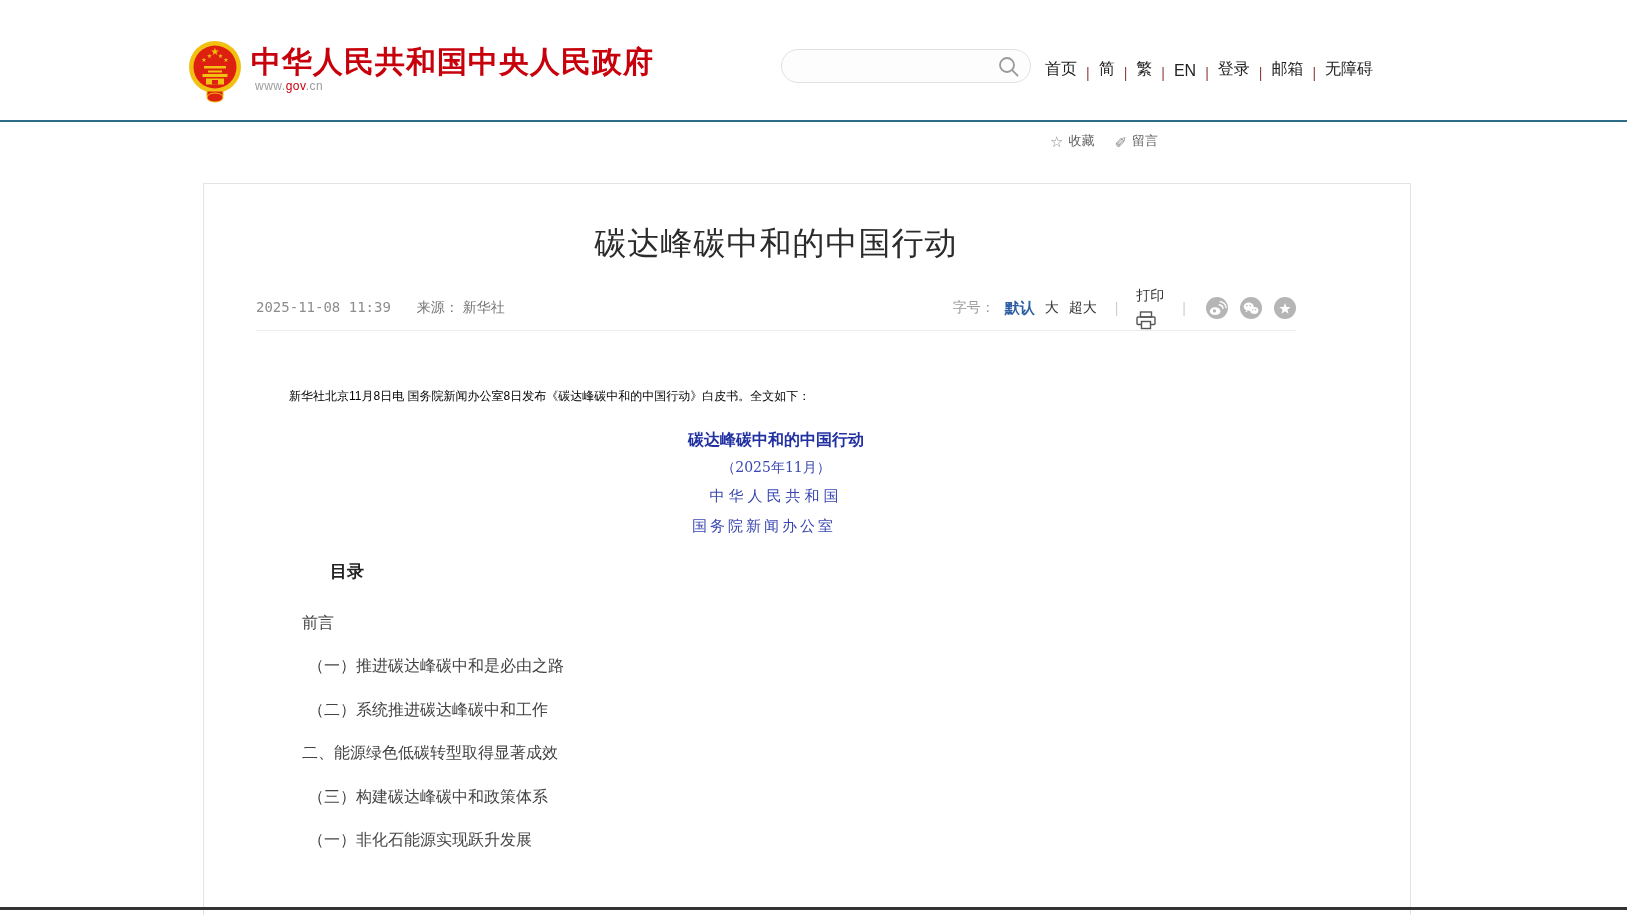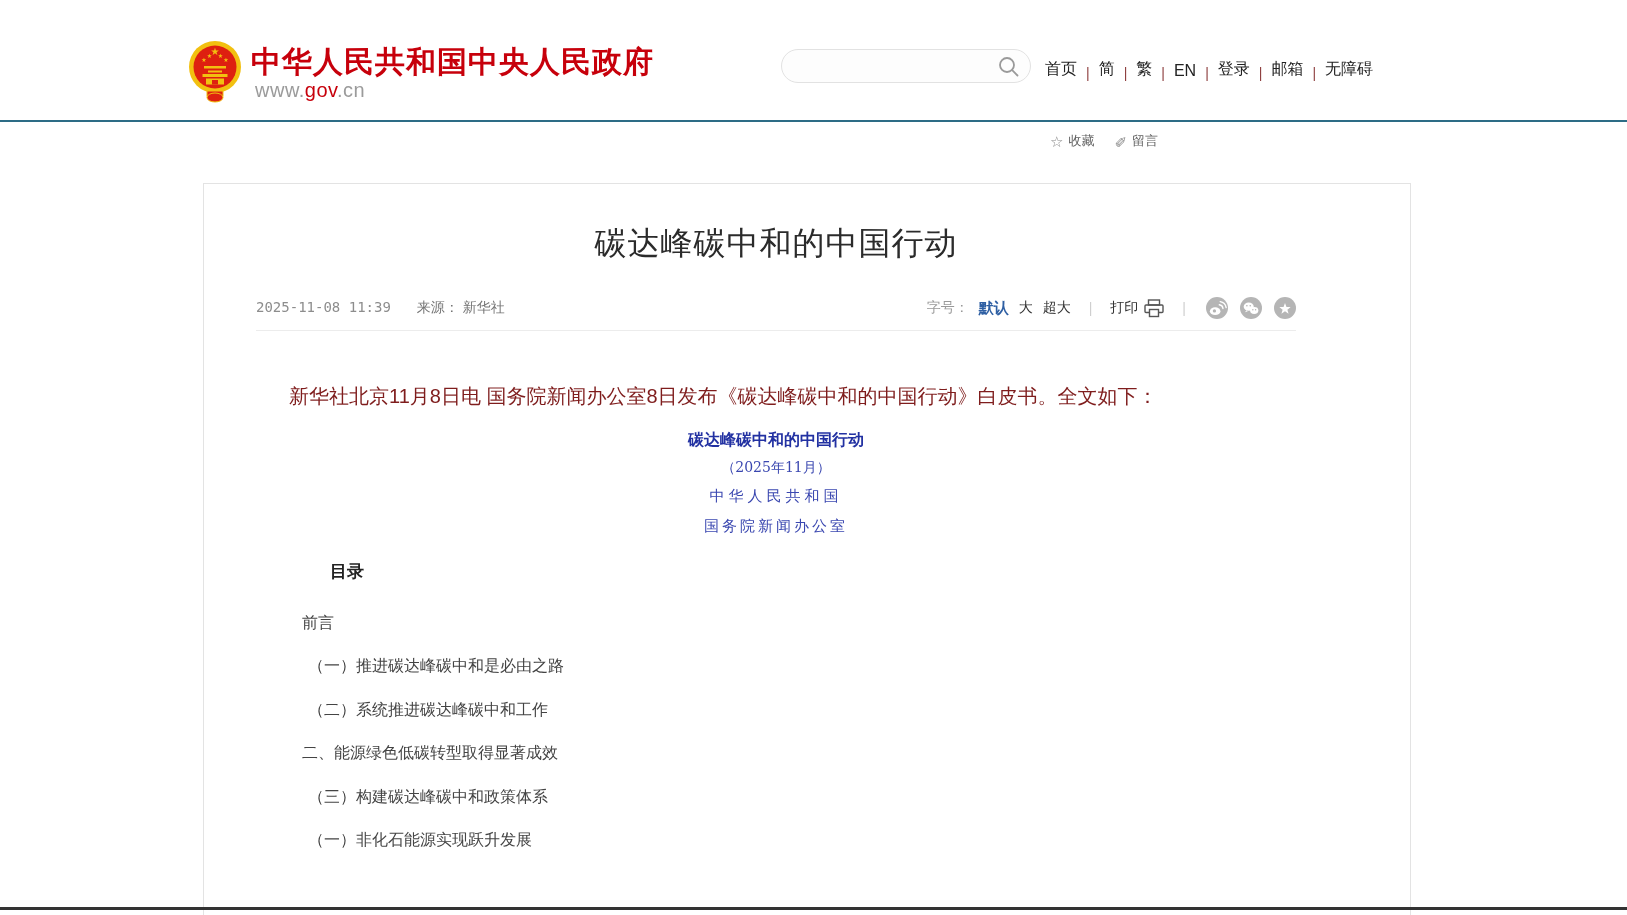--- a/index.html
+++ b/index.html
@@ -9,21 +9,21 @@
     font-family:"Liberation Sans", sans-serif; color:#333;
   }
 
   
   .site-header { position:absolute; top:0; left:0; width:100%; height:120px; background:#fff; }
   .emblem { position:absolute; left:188px; top:37px; width:54px; height:66px; }
   .site-title {
     position:absolute; left:251px; top:42px; font-size:30px; font-weight:bold;
     color:#c7000b; letter-spacing:1px; white-space:nowrap;
   }
-  .site-url { position:absolute; left:255px; top:79px; font-size:20px; color:#9b9b9b; letter-spacing:0.5px; }
+  .site-url { position:absolute; left:255px; top:79px; font-size:12px; color:#9b9b9b; letter-spacing:0.5px; }
   .site-url .gov { color:#c7000b; }
 
   .search-box {
     position:absolute; left:781px; top:49px; width:250px; height:34px;
     border:1px solid #e2e2e2; background:#fdfdfd; border-radius:17px;
   }
   .search-input {
     position:absolute; left:16px; top:1px; width:195px; height:30px;
     border:none; outline:none; background:transparent; font-size:14px; color:#333;
     font-family:"Liberation Sans", sans-serif;
@@ -62,45 +62,45 @@
     display:flex; justify-content:space-between; align-items:center;
   }
   .meta-left { display:flex; align-items:baseline; gap:26px; }
   .meta-date { font-family:"DejaVu Sans Mono", monospace; font-size:14px; color:#8d8d8d; }
   .meta-source { font-size:14px; color:#757575; }
   .meta-right { display:flex; align-items:center; gap:10px; font-size:14px; color:#333; }
   .fs-label { color:#999; }
   .fs-option { cursor:pointer;text-align:right; }
   .fs-option.selected { color:#2e5fa3; font-weight:bold; font-size:15px; }
   .meta-sep { color:#cfcfcf; margin:0 8px; }
-  .print-btn { display:flex; align-items:center; gap:6px; cursor:pointer; }
+  .print-btn { display:flex; align-items:flex-start; gap:6px; cursor:pointer;flex-direction:column; }
   .share-circle {
     width:22px; height:22px; border-radius:50%; display:inline-flex;
     align-items:center; justify-content:center; cursor:pointer; margin-left:2px;
   }
   .meta-underline { position:absolute; top:146px; left:52px; width:1040px; height:1px; background:#ececec; }
 
   .intro {
     position:absolute; top:200px; left:52px; width:1040px;
-    font-size:20px; line-height:24px; color:#7f1d1d; text-indent:33px;
+    font-size:12px; line-height:24px; color:#000000; text-indent:33px;
   }
   .doc-title {
     position:absolute; top:246px; left:52px; width:1040px; text-align:center;
     font-size:16px; font-weight:bold; color:#2231a2;
   }
   .doc-date {
     position:absolute; top:275px; left:52px; width:1040px; text-align:center;
     font-size:14px; color:#3a47b0; font-family:"DejaVu Serif", serif;
   }
   .doc-issuer1 {
     position:absolute; top:303px; left:52px; width:1040px; text-align:center;
     font-size:15px; color:#3a47b0; font-family:"DejaVu Serif", serif; letter-spacing:4px;
   }
   .doc-issuer2 {
-    position:absolute; top:333px; left:52px; width:1040px; text-align:center;
+    position:absolute; top:333px; left:40px; width:1040px; text-align:center;
     font-size:15px; color:#3a47b0; font-family:"DejaVu Serif", serif; letter-spacing:3px;
   }
   .toc-heading {
     position:absolute; top:376px; left:98px; font-size:17px; font-weight:bold; color:#222;margin-left:28px;
   }
   .toc-list { position:absolute; top:417px; left:98px; width:900px; }
   .toc-item { font-size:16px; color:#444; line-height:43.4px; height:43.4px; white-space:nowrap; }
   .toc-item.lv2 { padding-left:6px; }
 
   .page-bottom-bar { position:absolute; top:907px; left:0; width:100%; height:3px; background:#333; z-index:5; }

